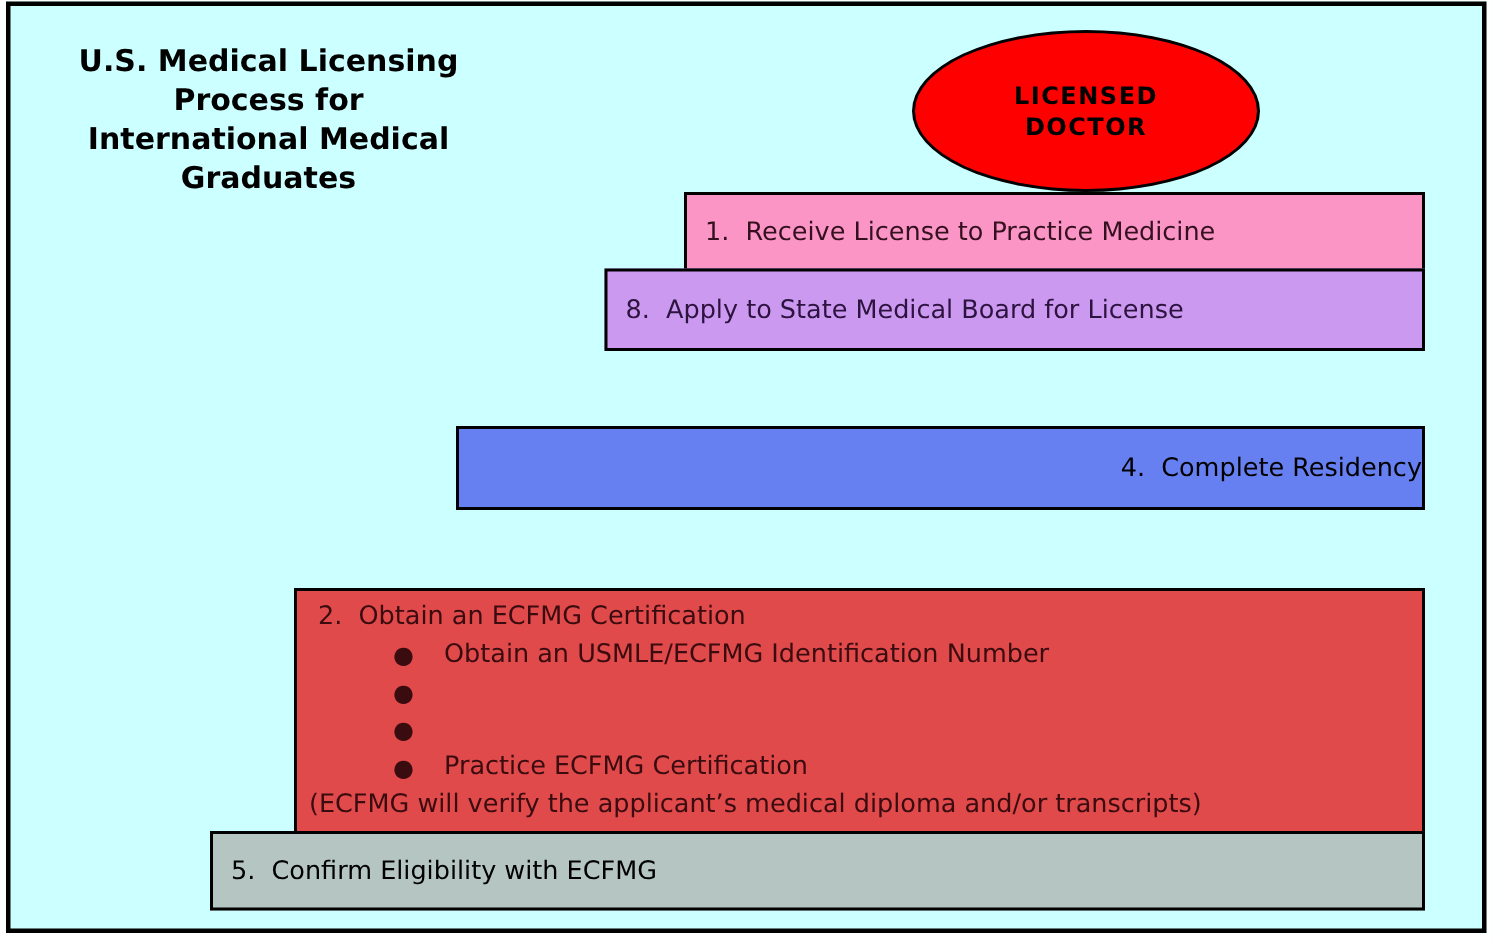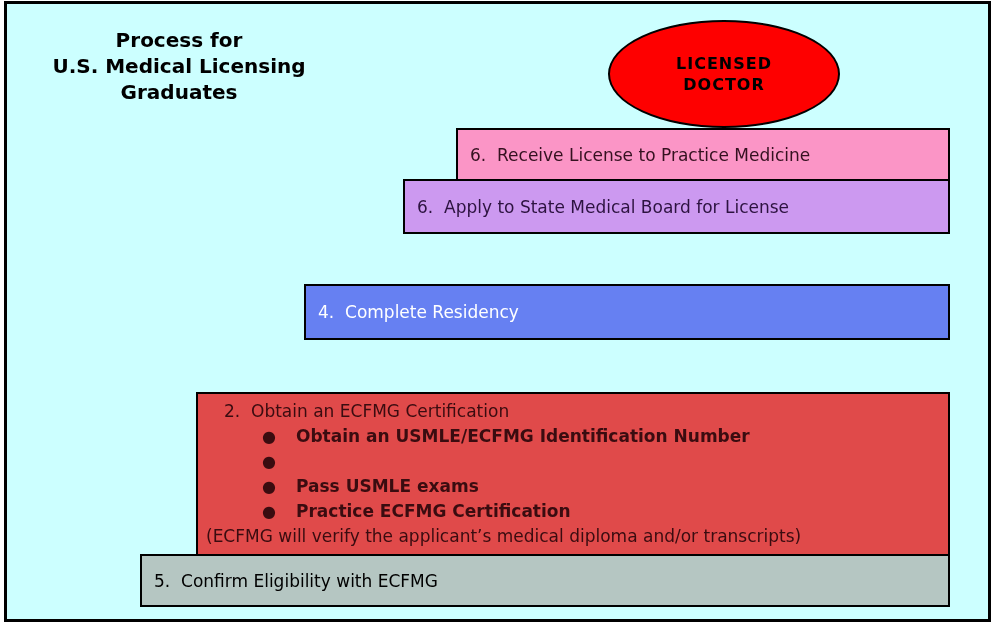--- a/index.html
+++ b/index.html
@@ -22,62 +22,62 @@
   .step-7{left:456px;top:128px;width:494px;height:53px;}
   .step-6{left:403px;top:179px;width:547px;height:55px;}
   .step-5{left:359px;top:232px;width:591px;height:54px;}
   .step-4{left:304px;top:284px;width:646px;height:56px;}
   .step-3{left:250px;top:338px;width:700px;height:56px;}
   .step-2{left:196px;top:392px;width:754px;height:164px;
           flex-direction:column;align-items:stretch;justify-content:flex-start;
           padding-top:5px;}
   .step-1{left:140px;top:554px;width:810px;height:53px;}
   .s2-line{height:25px;line-height:25px;white-space:pre;}
-  .s2-main{padding-left:14px;margin-left:12px;}
+  .s2-main{padding-left:14px;}
   .s2-foot{padding-left:8px;}
   .bullet-row{height:25px;line-height:25px;display:flex;padding-left:64px;}
   .bullet-dot{width:34px;text-align:left;font-size:16px;}
-  .bullet-text{white-space:pre;font-weight:bold;}
+  .bullet-text{white-space:pre;}
 </style>
 </head>
 <body>
 
 <div id="page">
   <div id="frame"></div>
   <div id="title" style="color: rgb(0, 0, 0);">
+      <div class="title-line">U.S. Medical Licensing</div>
       <div class="title-line">Process for</div>
-      <div class="title-line">U.S. Medical Licensing</div>
+      <div class="title-line">International Medical</div>
       <div class="title-line">Graduates</div>
     </div>
   <div id="terminal" style="background: rgb(254, 0, 0); color: #000000; text-align: center;">
       <div class="terminal-line">LICENSED</div>
       <div class="terminal-line">DOCTOR</div>
     </div>
 
 <div class="bar step-7" style="background: rgb(251, 149, 198); color: rgb(53, 17, 32);">
-      <span class="bar-label">6.  Receive License to Practice Medicine</span>
+      <span class="bar-label">1.  Receive License to Practice Medicine</span>
     </div>
     <div class="bar step-6" style="background: rgb(204, 153, 240); color: rgb(45, 19, 64);">
-      <span class="bar-label">6.  Apply to State Medical Board for License</span>
+      <span class="bar-label">8.  Apply to State Medical Board for License</span>
     </div>
-    <div class="bar step-4" style="background: rgb(102, 128, 242); color: #ffffff;">
+    <div class="bar step-4" style="background: rgb(102, 128, 242); color: #000000; justify-content: flex-end;">
       <span class="bar-label">4.  Complete Residency</span>
     </div>
     <div class="bar step-2" style="background: rgb(224, 74, 74); color: rgb(58, 12, 16);">
       <div class="s2-line s2-main">2.  Obtain an ECFMG Certification</div>
       <div class="bullet-row">
         <span class="bullet-dot">●</span>
         <span class="bullet-text">Obtain an USMLE/ECFMG Identification Number</span>
       </div>
       <div class="bullet-row">
         <span class="bullet-dot">●</span>
       </div>
       <div class="bullet-row">
         <span class="bullet-dot">●</span>
-        <span class="bullet-text">Pass USMLE exams</span>
       </div>
       <div class="bullet-row">
         <span class="bullet-dot">●</span>
         <span class="bullet-text">Practice ECFMG Certification</span>
       </div>
       <div class="s2-line s2-foot">(ECFMG will verify the applicant’s medical diploma and/or transcripts)</div>
     </div>
     <div class="bar step-1" style="background: rgb(181, 198, 194); color: rgb(0, 0, 0);">
       <span class="bar-label">5.  Confirm Eligibility with ECFMG</span>
     </div>

